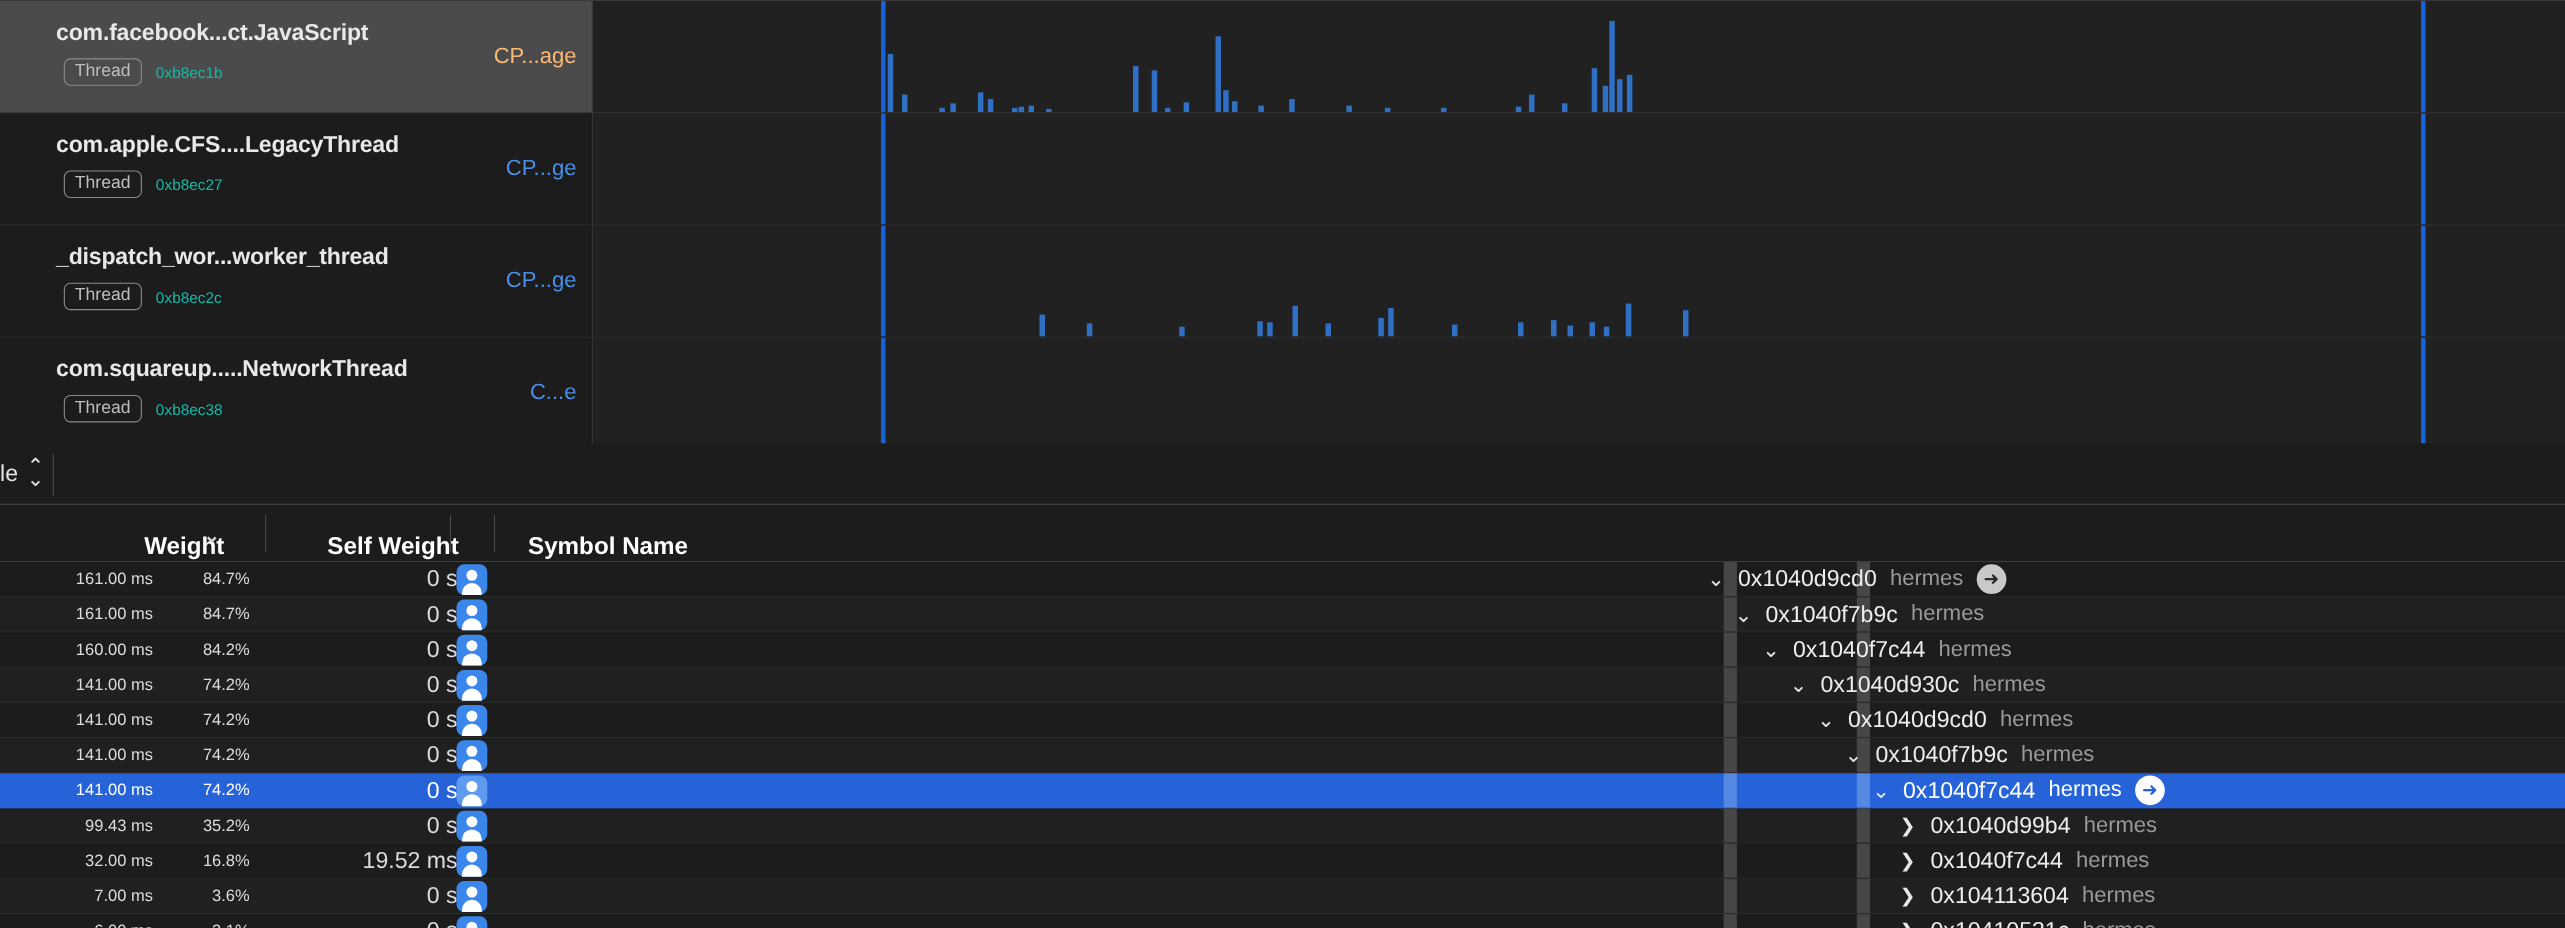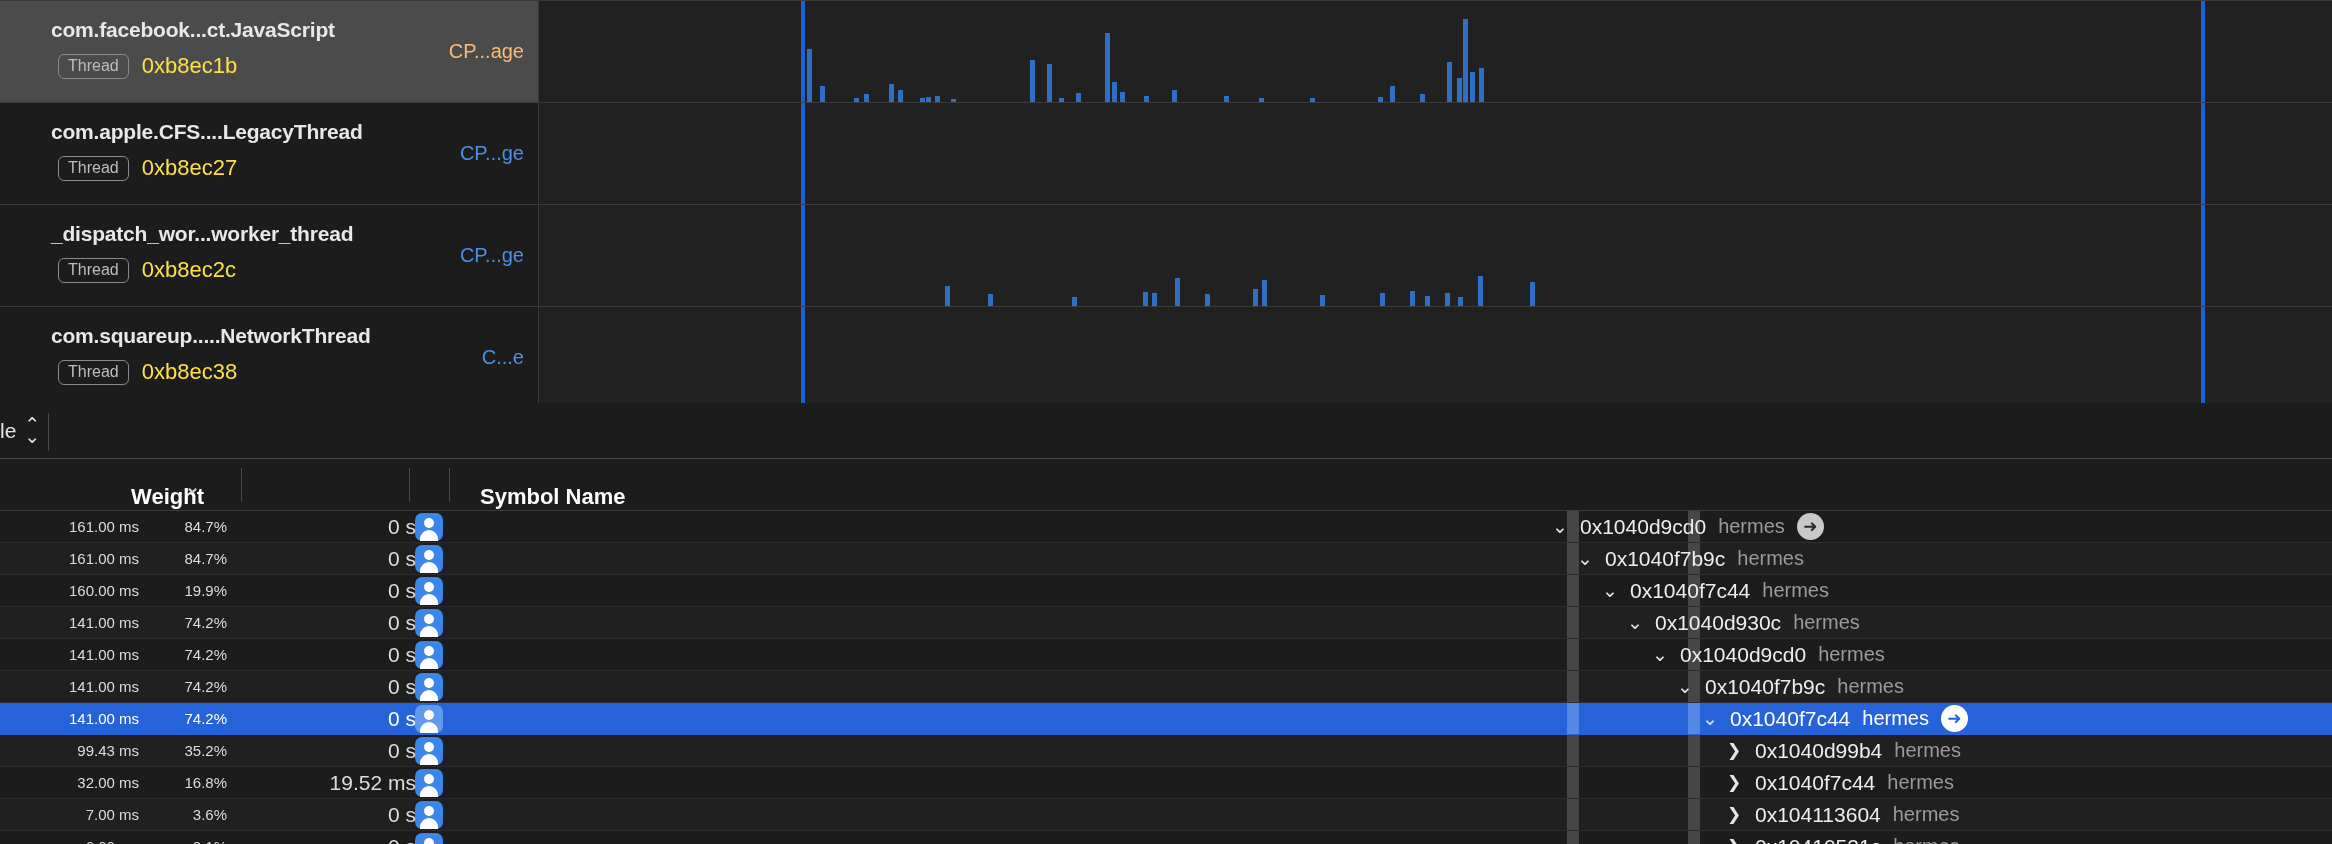--- a/index.html
+++ b/index.html
@@ -29,21 +29,21 @@
     position:absolute; left:51px; top:17px;
     font-size:21px; font-weight:bold; color:#e8e8e8;
     letter-spacing:-0.2px; white-space:nowrap;
   }
   .track-meta { position:absolute; left:58px; top:52px; display:flex; align-items:center; gap:13px; }
   .badge {
     border:1px solid #8a8a8a; border-radius:6px;
     padding:3px 9px 4px; font-size:16px; color:#bdbdbd;
     line-height:1; font-weight:400;
   }
-  .tid { font-size:22px; color:#fde047; }
+  .tid { font-size:14px; color:#14b8a6; }
   .track-right {
     position:absolute; right:14px; top:0; height:100%;
     display:flex; align-items:center; font-size:20px; white-space:nowrap;
   }
   .track-right.grey { color:#fdba74; }
   .track-right.link { color:#4a90e8; }
 
   .track-lane {
     position:absolute; left:540px; top:0; right:0; height:100%;
     background:#212121; overflow:hidden;
@@ -255,20 +255,23 @@
     <div class="strip-div"></div>
   </div>
 
   <div class="table">
     <div class="thead">
       <div class="th th-weight">
         <span>Weight</span>
         <span class="th-caret">⌄</span>
       </div>
       <div class="colsep" style="left:241px"></div>
+      <div class="th th-self">
+        <span>Self Weight</span>
+      </div>
       <div class="colsep" style="left:409px"></div>
       <div class="colsep" style="left:449px"></div>
       <div class="th th-symbol">
         <span>Symbol Name</span>
       </div>
     </div>
     <div class="rows" id="rows-host">
         <div class="row">
           <div class="c-weight">
             <span>161.00 ms</span>
@@ -302,21 +305,21 @@
           <div class="guide" style="left: 1688px;"></div>
           <div class="c-symbol" style="left: 1577px;">
             <span class="disc">⌄</span>
             <span class="addr">0x1040f7b9c</span>
             <span class="bin">hermes</span>
           </div>
         </div>
         <div class="row">
           <div class="c-weight">
             <span>160.00 ms</span>
-            <span class="pct">19.9%</span>
+            <span class="pct">84.2%</span>
           </div>
           <div class="c-self">0 s</div>
           <div class="avatar">
             <span class="head"></span>
             <span class="body"></span>
           </div>
           <div class="guide" style="left: 1567px;"></div>
           <div class="guide" style="left: 1688px;"></div>
           <div class="c-symbol" style="left: 1602px;">
             <span class="disc">⌄</span>

